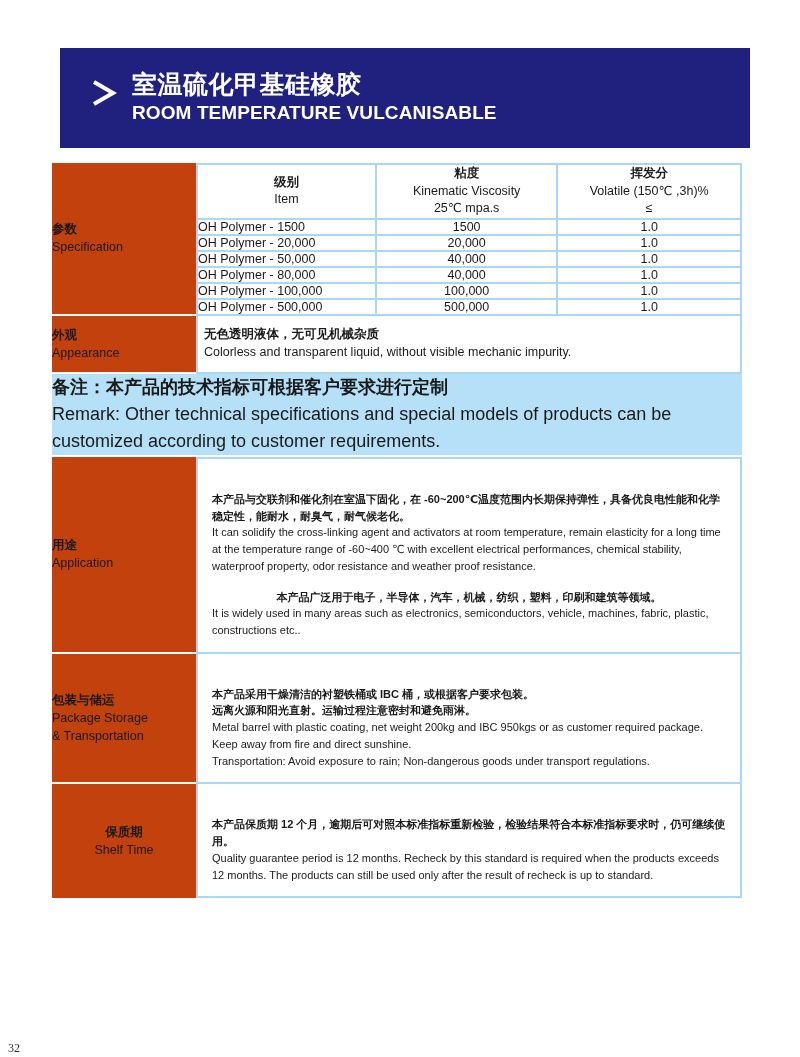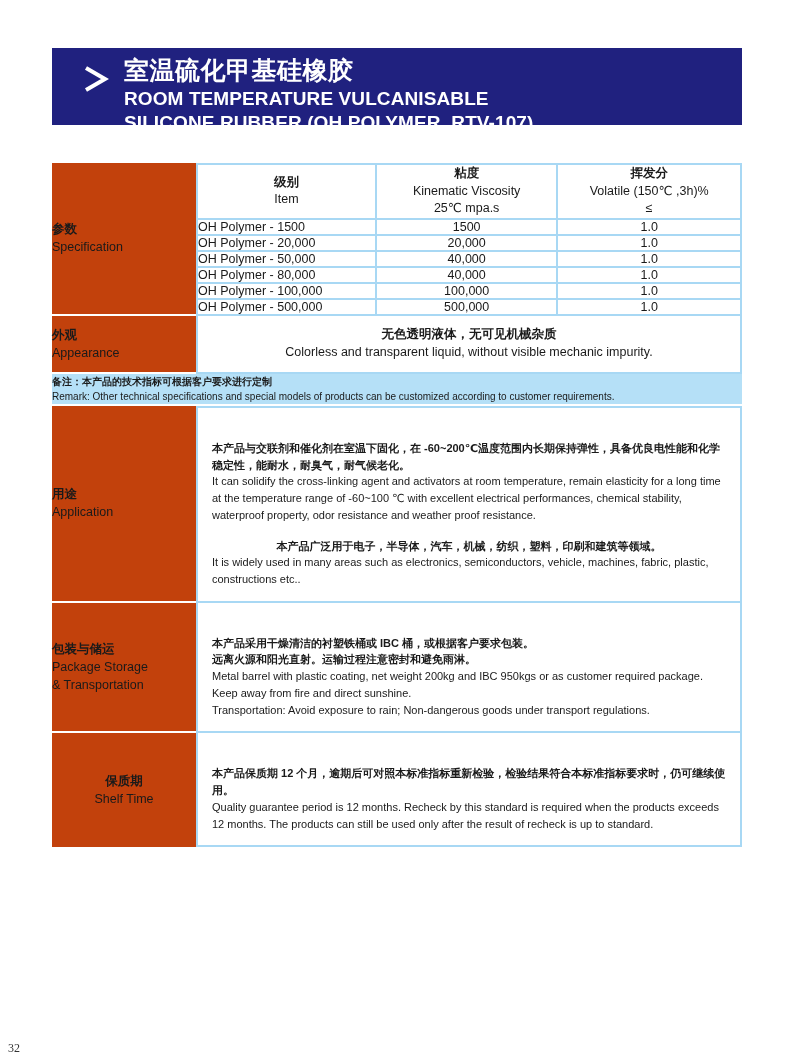--- a/index.html
+++ b/index.html
@@ -12,28 +12,28 @@
     height: 1057px;
     position: relative;
     font-family: "Liberation Sans", "DejaVu Sans", sans-serif;
     color: #1a1a1a;
     overflow: hidden;
   }
 
   
   .banner {
     position: absolute;
-    left: 52px;
+    left: 60px;
     top: 48px;
     width: 690px;
-    height: 77px;
+    height: 100px;
     background: #20217f;
     color: #ffffff;
     box-sizing: border-box;
-    padding: 8px 0 0 28px;
+    padding: 22px 0 0 28px;
   }
   .banner-inner {
     display: flex;
     align-items: flex-start;
   }
   .chevron {
     flex: 0 0 auto;
     width: 34px;
     height: 34px;
     margin-top: 6px;
@@ -123,31 +123,30 @@
     text-align: left;
   }
   .row-cell.num {
     text-align: center;
     padding-left: 0;
   }
   .row-cell:last-child { border-right: none; }
   .row-first .row-cell { border-top: none; }
 
   .appearance {
-    text-align: center;
     font-size: 12.5px;
     line-height: 1.5;
     padding: 9px 6px 10px;
   }
   .appearance .cn { font-weight: bold; display: block; }
 
   
   .remark {
     background: #b5e0f7;
-    font-size: 10px;
+    font-size: 18px;
     line-height: 1.5;
     padding: 8px 12px 9px;
     border-bottom: 2px solid #ffffff;
   }
   .remark .cn { font-weight: bold; display: block; }
 
   .body-cell {
     font-size: 11px;
     line-height: 1.52;
     padding: 12px 14px 13px;
@@ -173,21 +172,20 @@
 <div class="banner">
   <div class="banner-inner">
     <span class="chevron">
       <svg width="34" height="34" viewBox="0 0 34 34" aria-hidden="true">
         <polyline points="6,6 25,17 6,28" fill="none" stroke="#ffffff" stroke-width="4" stroke-linecap="butt" stroke-linejoin="miter"></polyline>
       </svg>
     </span>
     <div class="banner-text">
       <div class="banner-cn">室温硫化甲基硅橡胶</div>
       <div class="banner-en">ROOM TEMPERATURE VULCANISABLE</div>
-      <div class="banner-en">SILICONE RUBBER (OH POLYMER, RTV-107)</div>
     </div>
   </div>
 </div>
 
 <table class="spec-table">
   <colgroup>
     <col style="width:144px">
     <col style="width:546px">
   </colgroup>
   <tbody>
@@ -291,21 +289,21 @@
   </tr>
 
   <tr>
     <td class="lbl" style="vertical-align:middle;">
       <div class="cn">用途</div>
       <div class="en">Application</div>
     </td>
     <td class="content-cell top">
       <div class="body-cell">
         <p class="cn">本产品与交联剂和催化剂在室温下固化，在 -60~200℃温度范围内长期保持弹性，具备优良电性能和化学稳定性，能耐水，耐臭气，耐气候老化。</p>
-        <p>It can solidify the cross-linking agent and activators at room temperature, remain elasticity for a long time at the temperature range of -60~100 ℃ with excellent electrical performances, chemical stability, waterproof property, odor resistance and weather proof resistance.</p>
+        <p>It can solidify the cross-linking agent and activators at room temperature, remain elasticity for a long time at the temperature range of -60~400 ℃ with excellent electrical performances, chemical stability, waterproof property, odor resistance and weather proof resistance.</p>
         <p class="cn gap">本产品广泛用于电子，半导体，汽车，机械，纺织，塑料，印刷和建筑等领域。</p>
         <p>It is widely used in many areas such as electronics, semiconductors, vehicle, machines, fabric, plastic, constructions etc..</p>
       </div>
     </td>
   </tr>
 
   <tr>
     <td class="lbl" style="vertical-align:middle;margin-left:28px;">
       <div class="cn">包装与储运</div>
       <div class="en">Package Storage</div>

